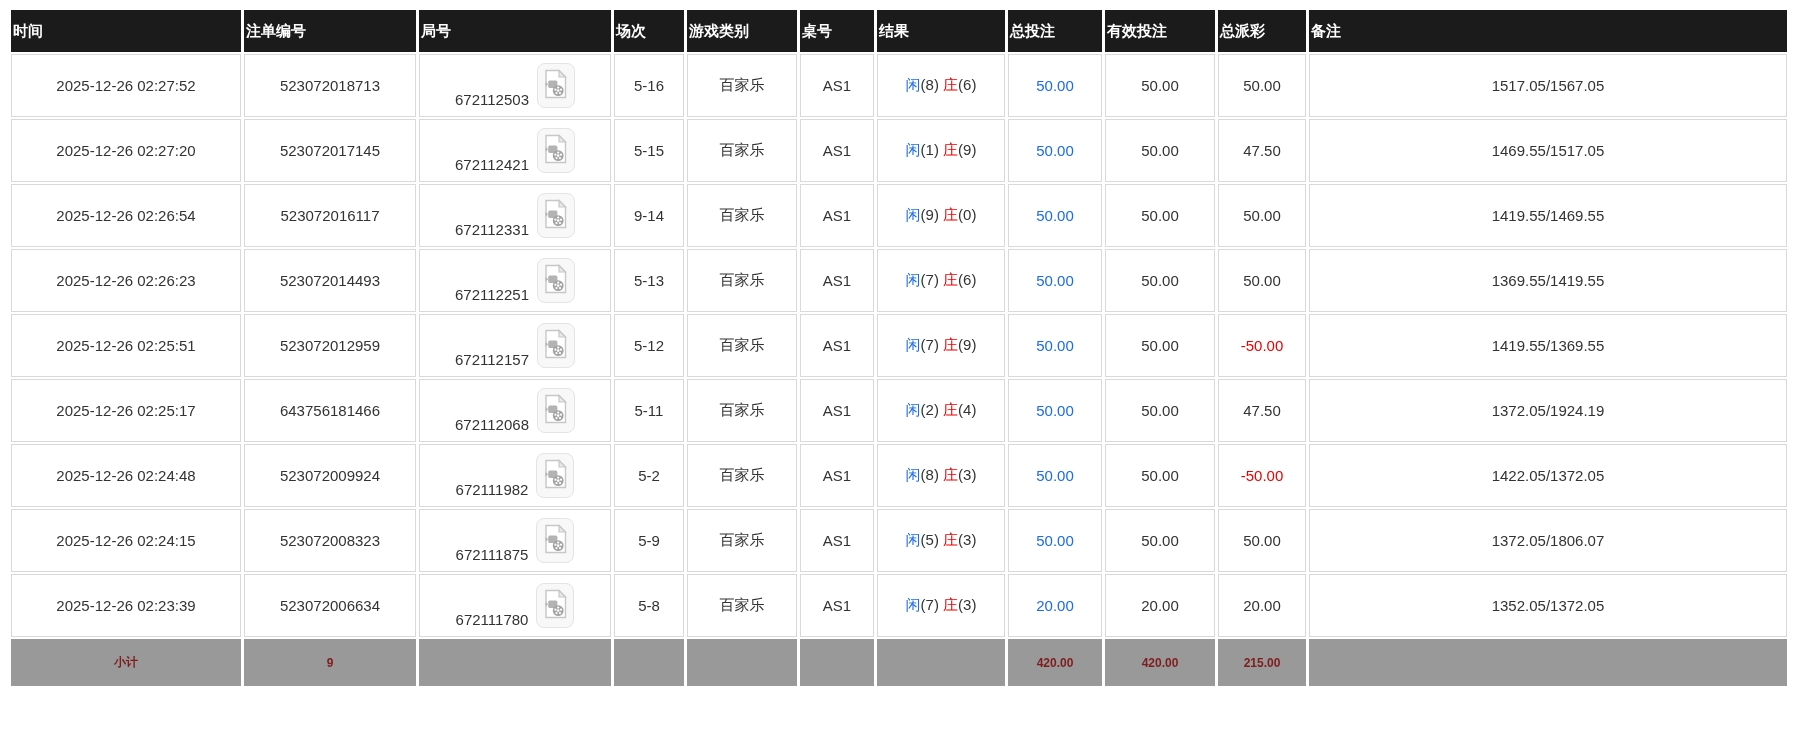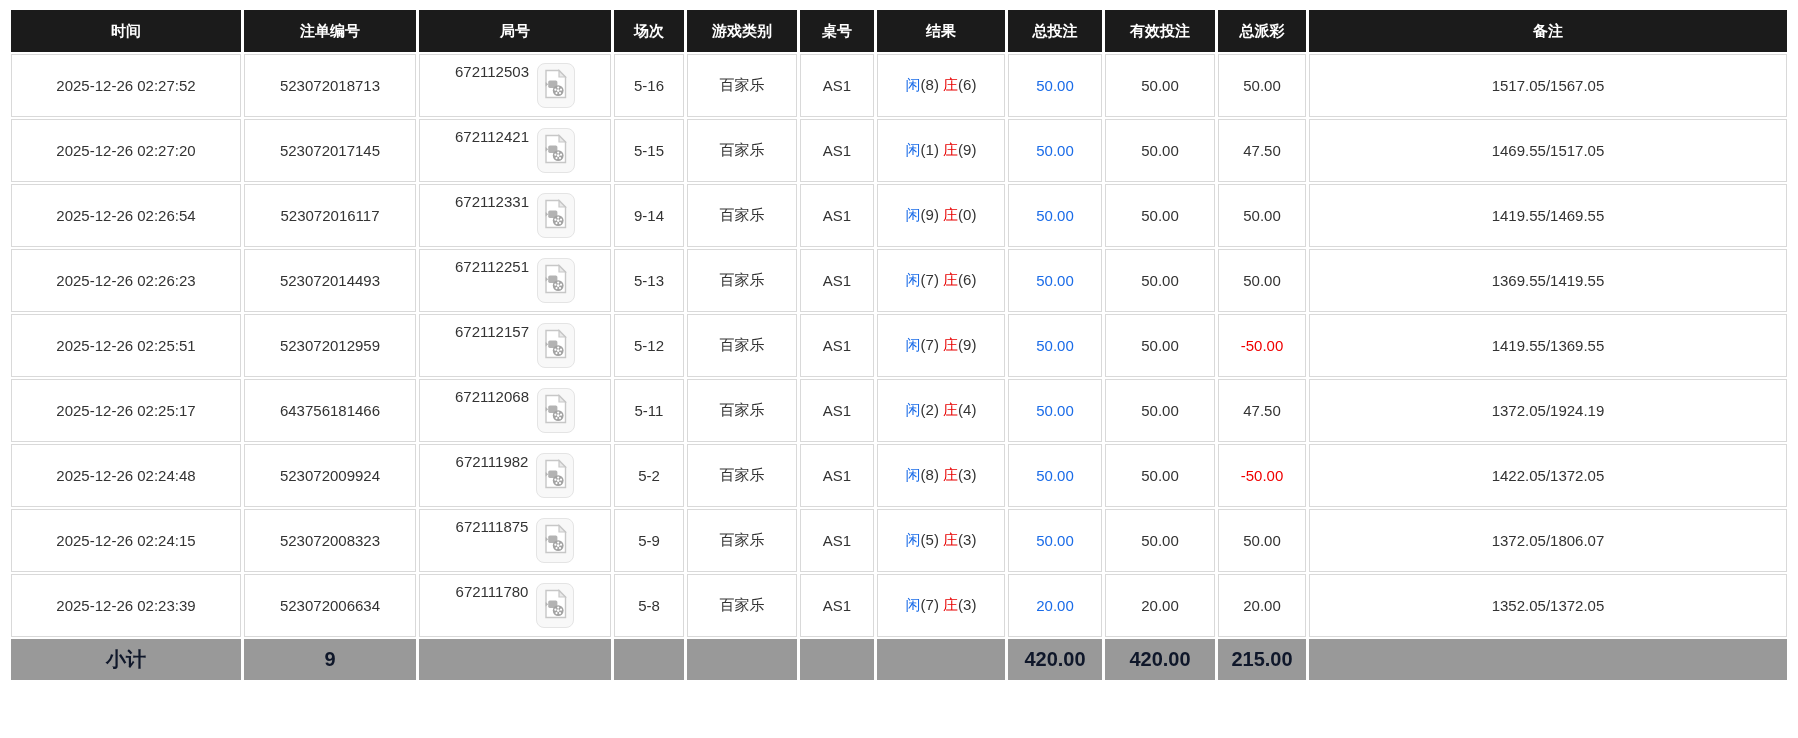--- a/index.html
+++ b/index.html
@@ -7,35 +7,35 @@
     --player-blue:#1b6ce8; --banker-red:#e80000; --negative-red:#f00000;
     --footer-bg:#999999; --row-border:#d9d9d9; --body-text:#333333;
   }
   *{box-sizing:border-box;}
   html,body{margin:0;padding:0;width:1798px;height:738px;overflow:hidden;background:#fff;
     font-family:"Liberation Sans","DejaVu Sans",sans-serif;}
   .t-wrap{padding:8px 8px 0 8px;}
   table.report{border-collapse:separate;border-spacing:3px 2px;table-layout:fixed;width:1782px;}
   table.report th{
     background:var(--header-bg);color:var(--header-text);font-weight:bold;font-size:15px;
-    height:42px;text-align:center;padding:0 2px;
+    height:42px;text-align:left;padding:0 2px;
   }
   table.report td{
     background:#fff;border:1px solid var(--row-border);color:var(--body-text);
     font-size:15px;text-align:center;height:63px;padding:0 4px;overflow:hidden;white-space:nowrap;
   }
   table.report tfoot td{
-    background:var(--footer-bg);border:none;color:#0f172a;height:41px;font-weight:bold;font-size:20px;
+    background:var(--footer-bg);border:none;color:#7f1d1d;height:47px;font-weight:bold;font-size:12px;
   }
   .blue-link{color:var(--link-blue);cursor:pointer;text-decoration:none;}
   .p{color:var(--player-blue);}
   .b{color:var(--banker-red);}
   .score{color:var(--body-text);}
   .payout.neg{color:var(--negative-red);}
-  .round-cell{display:inline-flex;align-items:flex-start;gap:8px;vertical-align:middle;}
+  .round-cell{display:inline-flex;align-items:flex-end;gap:8px;vertical-align:middle;}
   .video-btn{
     display:inline-flex;align-items:center;justify-content:center;
     width:38px;height:45px;background:#f8f8f8;border:1px solid #e4e4e4;border-radius:8px;
     cursor:pointer;padding:0;
   }
 </style>
 </head>
 <body>
 
 <div class="t-wrap">

